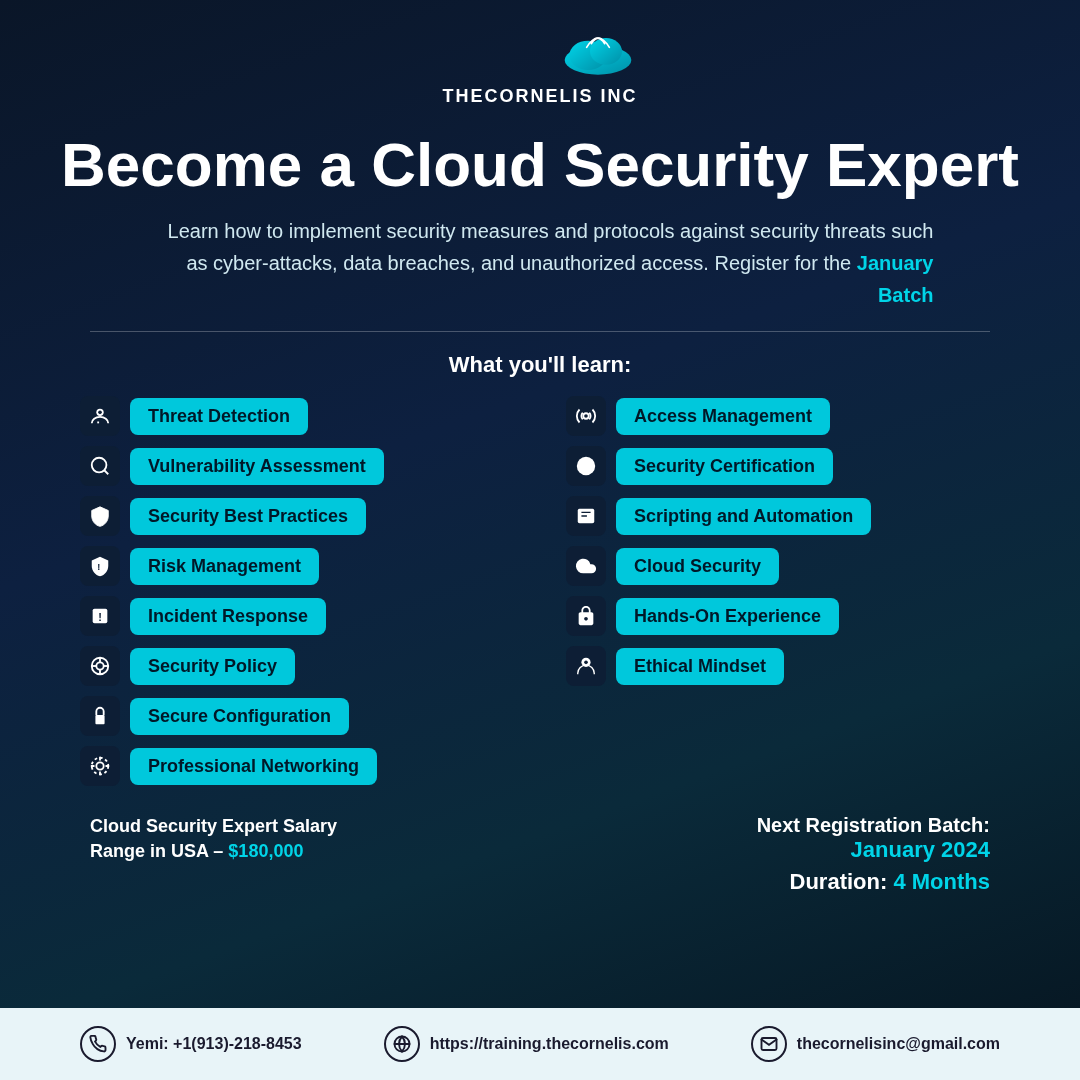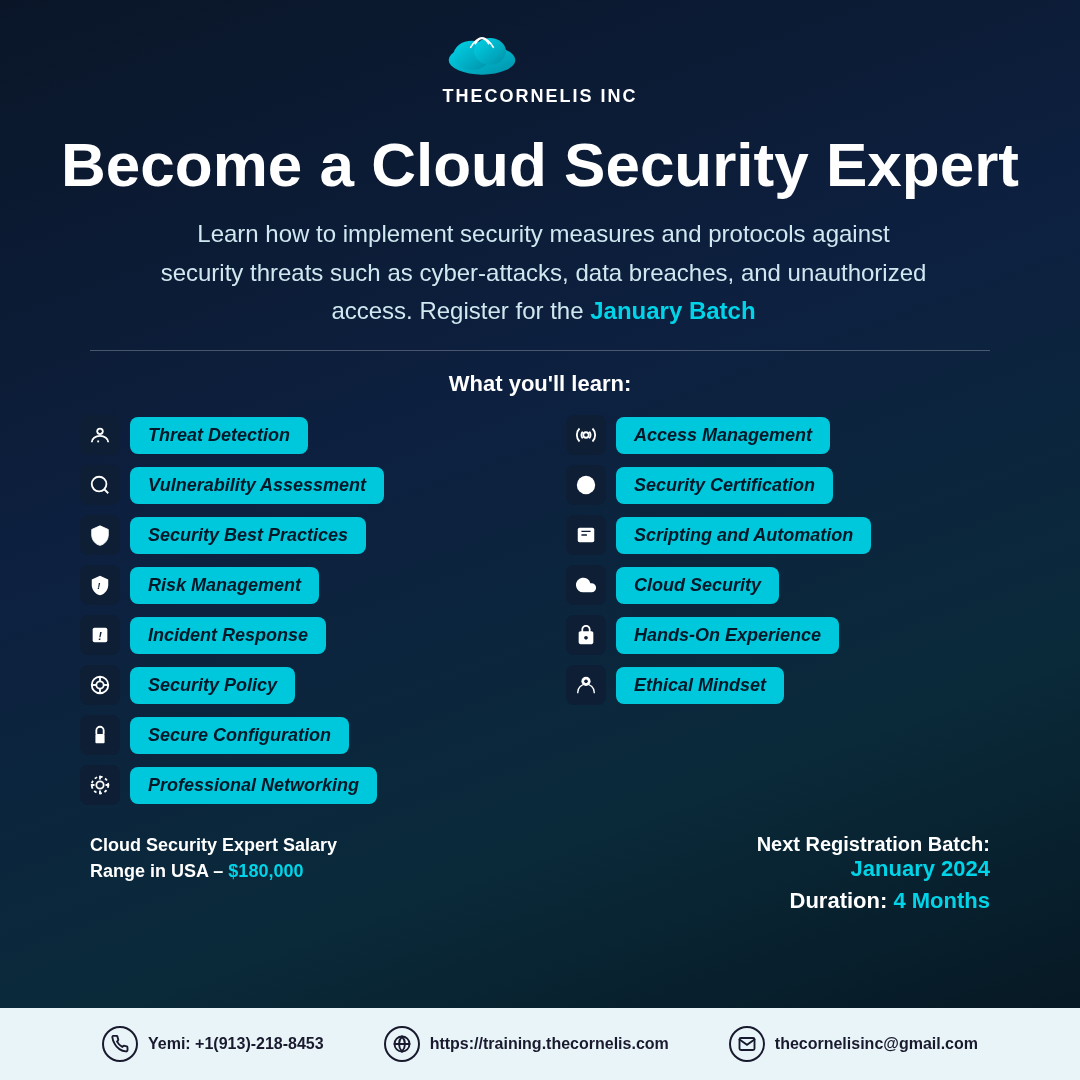--- a/index.html
+++ b/index.html
@@ -19,21 +19,21 @@
       display: flex;
       flex-direction: column;
       align-items: center;
       padding: 30px 60px 20px;
     }
 
     
     .logo-area {
       display: flex;
       flex-direction: column;
-      align-items: flex-start;
+      align-items: flex-end;
       margin-bottom: 24px;
     }
 
     .logo-cloud {
       width: 80px;
       height: 50px;
       margin-bottom: 6px;
     }
 
     .logo-text {
@@ -48,22 +48,22 @@
       color: white;
       font-size: 62px;
       font-weight: 700;
       text-align: center;
       line-height: 1.1;
       margin-bottom: 16px;
     }
 
     .hero-subtitle {
       color: #d0e8f0;
-      font-size: 24px;
-      text-align: center;
+      font-size: 20px;
+      text-align: right;
       line-height: 1.6;
       max-width: 780px;
       margin-bottom: 20px;
       margin-left: 7px;
     }
 
     .hero-subtitle .highlight {
       color: #00d4e8;
       font-weight: 700;
     }
@@ -85,21 +85,20 @@
       margin-bottom: 18px;
     }
 
     
     .topics-container {
       display: flex;
       gap: 52px;
       width: 100%;
       max-width: 920px;
       margin-bottom: 28px;
-      font-style: italic;
     }
 
     .topics-col {
       flex: 1;
       display: flex;
       flex-direction: column;
       gap: 10px;
     }
 
     .topic-item {
@@ -180,21 +179,21 @@
       font-weight: 800;
     }
 
     
     .footer {
       background: #e8f4f8;
       height: 72px;
       display: flex;
       align-items: center;
       justify-content: center;
-      gap: 60px;
+      gap: 82px;
       flex-shrink: 0;
     }
 
     .footer-item {
       display: flex;
       align-items: center;
       gap: 10px;
       color: #1a1a2e;
       font-size: 16px;
       font-weight: 600;

